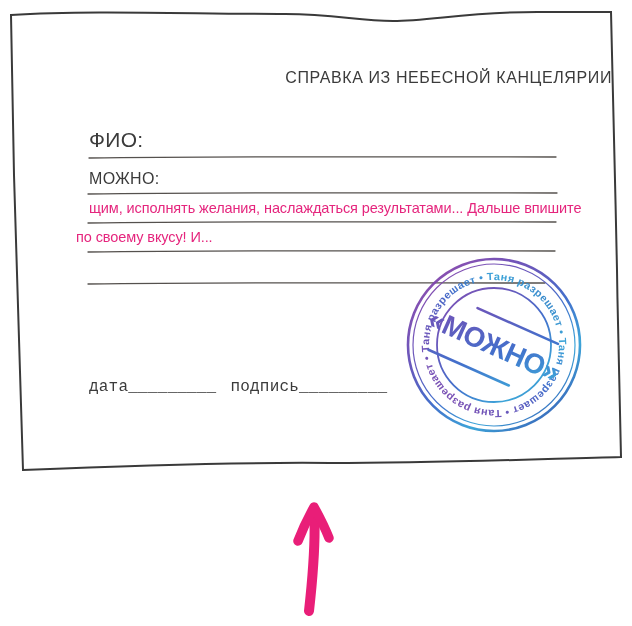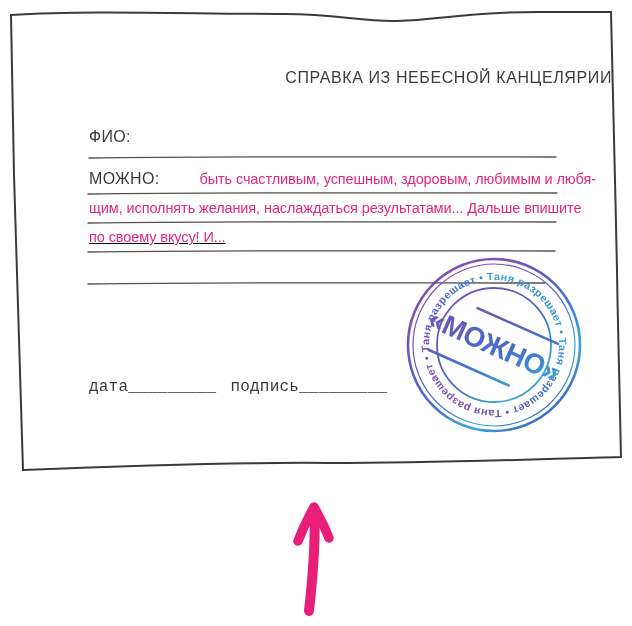--- a/index.html
+++ b/index.html
@@ -33,25 +33,25 @@
   .stop-b{stop-color:var(--stamp-violet);}
   .stop-c{stop-color:var(--stamp-blue);}
   .stop-d{stop-color:var(--stamp-cyan);}
   .stop-e{stop-color:var(--stamp-deep-blue);}
 
   .txt{position:absolute;white-space:nowrap;color:var(--text-dark);}
   .title{
     left:11px;top:69px;width:601px;text-align:right;
     font-size:16px;font-weight:500;letter-spacing:.6px;color:var(--text-dark);
   }
-  .fio{left:89px;top:128px;font-size:16px;letter-spacing:.3px;}
+  .fio{left:89px;top:128px;font-size:21px;letter-spacing:.3px;}
   .row{position:absolute;display:flex;align-items:baseline;white-space:nowrap;}
-  .row1{left:89px;top:170px;gap:32px;}
+  .row1{left:89px;top:170px;}
   .row2{left:89px;top:200px;}
-  .row3{left:89px;top:229px;text-decoration:underline;}
+  .row3{left:76px;top:229px;}
   .label{font-size:16px;letter-spacing:.3px;color:var(--text-dark);margin-right:8px;}
   .ink{
     font-size:14.5px;font-weight:500;letter-spacing:-.1px;color:var(--ink-pink);
   }
   .footer{left:89px;top:378px;font-size:16px;letter-spacing:.2px;font-family:Liberation Mono, monospace;}
   .sig{margin-left:14px;}
 </style>
 </head>
 <body>
 
@@ -104,21 +104,20 @@
     </g>
   </svg>
 
   <div>
     <div class="txt title">СПРАВКА ИЗ НЕБЕСНОЙ КАНЦЕЛЯРИИ</div>
 
     <div class="txt fio">ФИО:</div>
 
     <div class="row row1">
       <span class="label">МОЖНО:</span>
-      <span class="ink">быть счастливым, успешным, здоровым, любимым и любя-</span>
     </div>
 
     <div class="row row2">
       <span class="ink">щим, исполнять желания, наслаждаться результатами... Дальше впишите</span>
     </div>
 
     <div class="row row3">
       <span class="ink">по своему вкусу! И...</span>
     </div>
 

